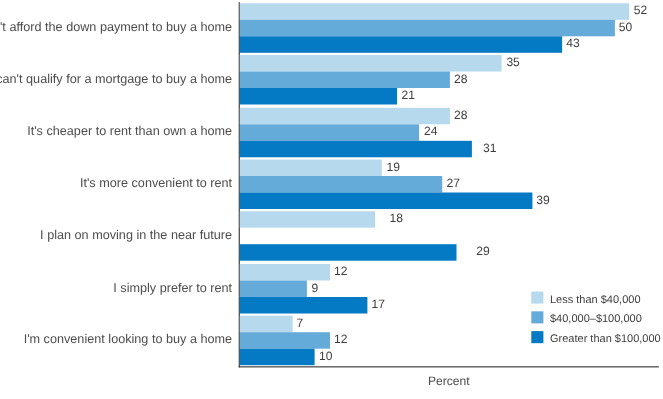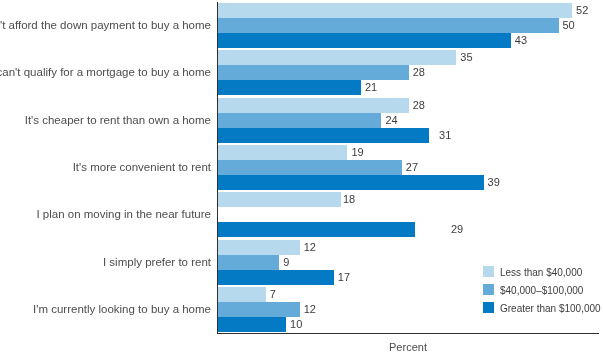--- a/index.html
+++ b/index.html
@@ -223,25 +223,25 @@
               <div class="bar" style="width: 265.59px; background: rgb(4, 121, 196);"></div>
               <div class="bar-value" style="left: 265.59px;">39</div>
             </div>
           </div>
         </div>
         <div class="group" style="top: 192.2px;">
           <div class="cat-label">I plan on moving in the near future</div>
           <div class="bars">
             <div class="barrow r0">
               <div class="bar" style="width: 122.58px; background: rgb(182, 217, 238);"></div>
-              <div class="bar-value" style="left: 121px;">18</div>
+              <div class="bar-value" style="left: 132px;">18</div>
             </div>
             <div class="barrow r2">
               <div class="bar" style="width: 197.49px; background: rgb(4, 121, 196);"></div>
-              <div class="bar-value" style="left: 201px; padding-left: 32px;">29</div>
+              <div class="bar-value" style="left: 183px; padding-left: 32px;">29</div>
             </div>
           </div>
         </div>
         <div class="group" style="top: 239.5px;">
           <div class="cat-label">I simply prefer to rent</div>
           <div class="bars">
             <div class="barrow r0">
               <div class="bar" style="width: 81.72px; background: rgb(182, 217, 238);"></div>
               <div class="bar-value" style="left: 81.72px;">12</div>
             </div>
@@ -249,21 +249,21 @@
               <div class="bar" style="width: 61.29px; background: rgb(101, 171, 217);"></div>
               <div class="bar-value" style="left: 61.29px;">9</div>
             </div>
             <div class="barrow r2">
               <div class="bar" style="width: 115.77px; background: rgb(4, 121, 196);"></div>
               <div class="bar-value" style="left: 115.77px;">17</div>
             </div>
           </div>
         </div>
         <div class="group" style="top: 286.8px;">
-          <div class="cat-label">I'm currently looking to buy a home</div>
+          <div class="cat-label">I'm convenient looking to buy a home</div>
           <div class="bars">
             <div class="barrow r0">
               <div class="bar" style="width: 47.67px; background: rgb(182, 217, 238);"></div>
               <div class="bar-value" style="left: 47.67px;">7</div>
             </div>
             <div class="barrow r1">
               <div class="bar" style="width: 81.72px; background: rgb(101, 171, 217);"></div>
               <div class="bar-value" style="left: 81.72px;">12</div>
             </div>
             <div class="barrow r2">

